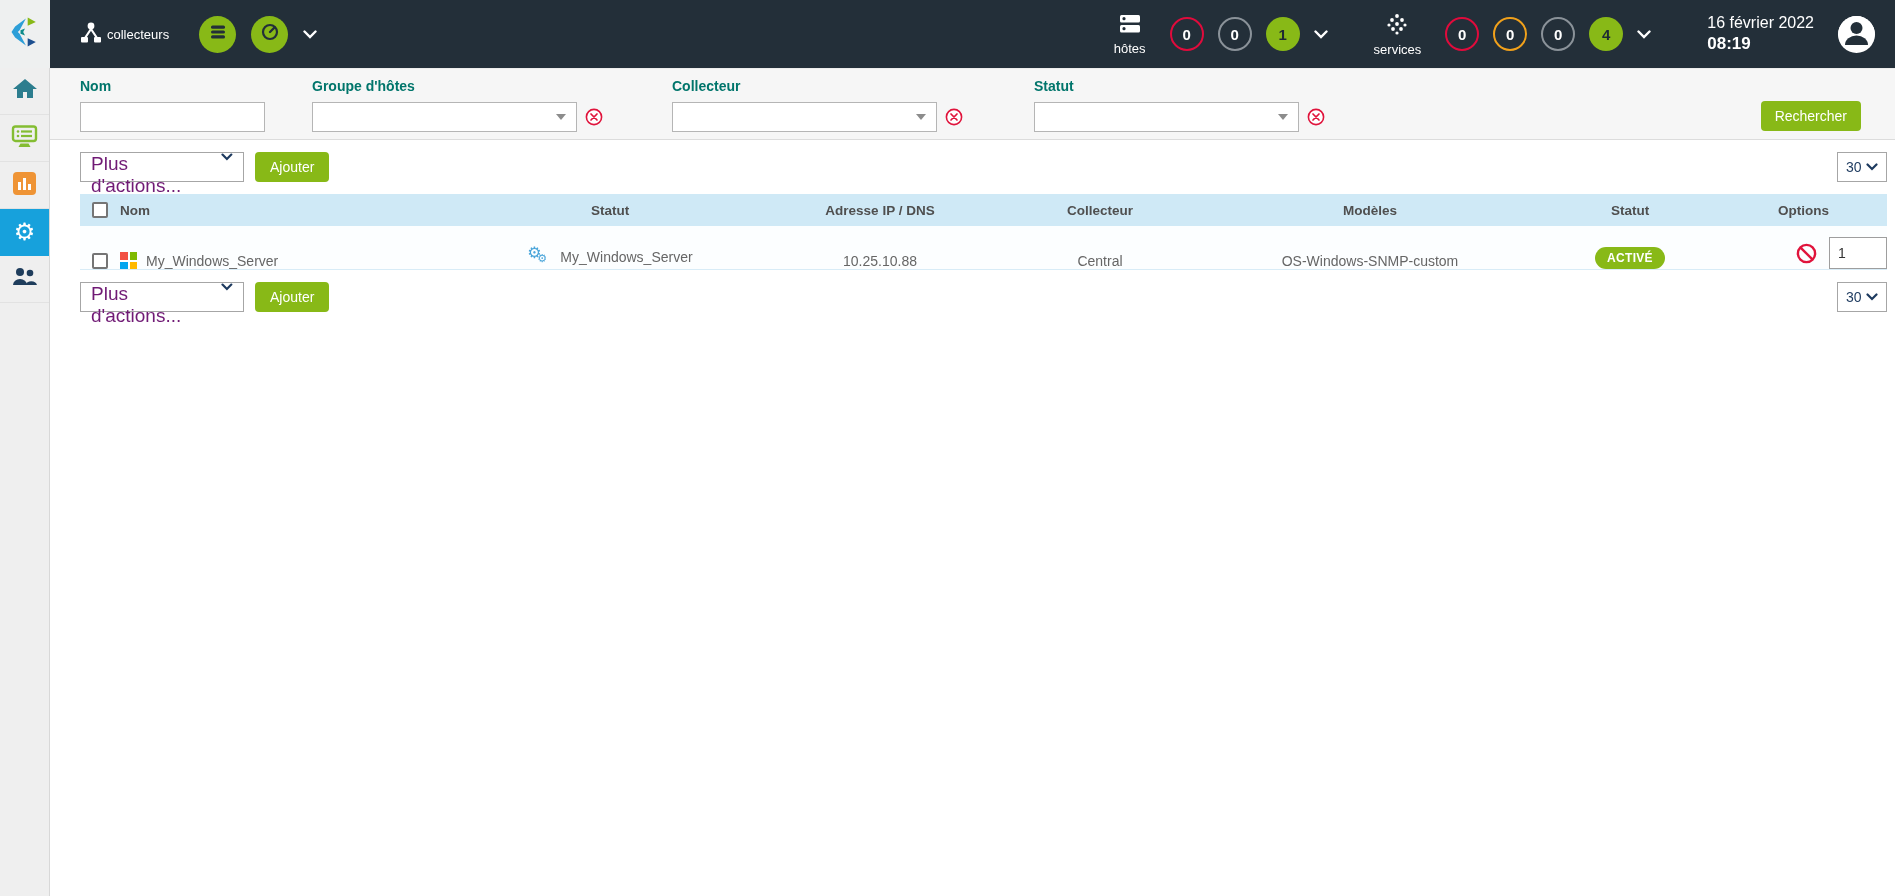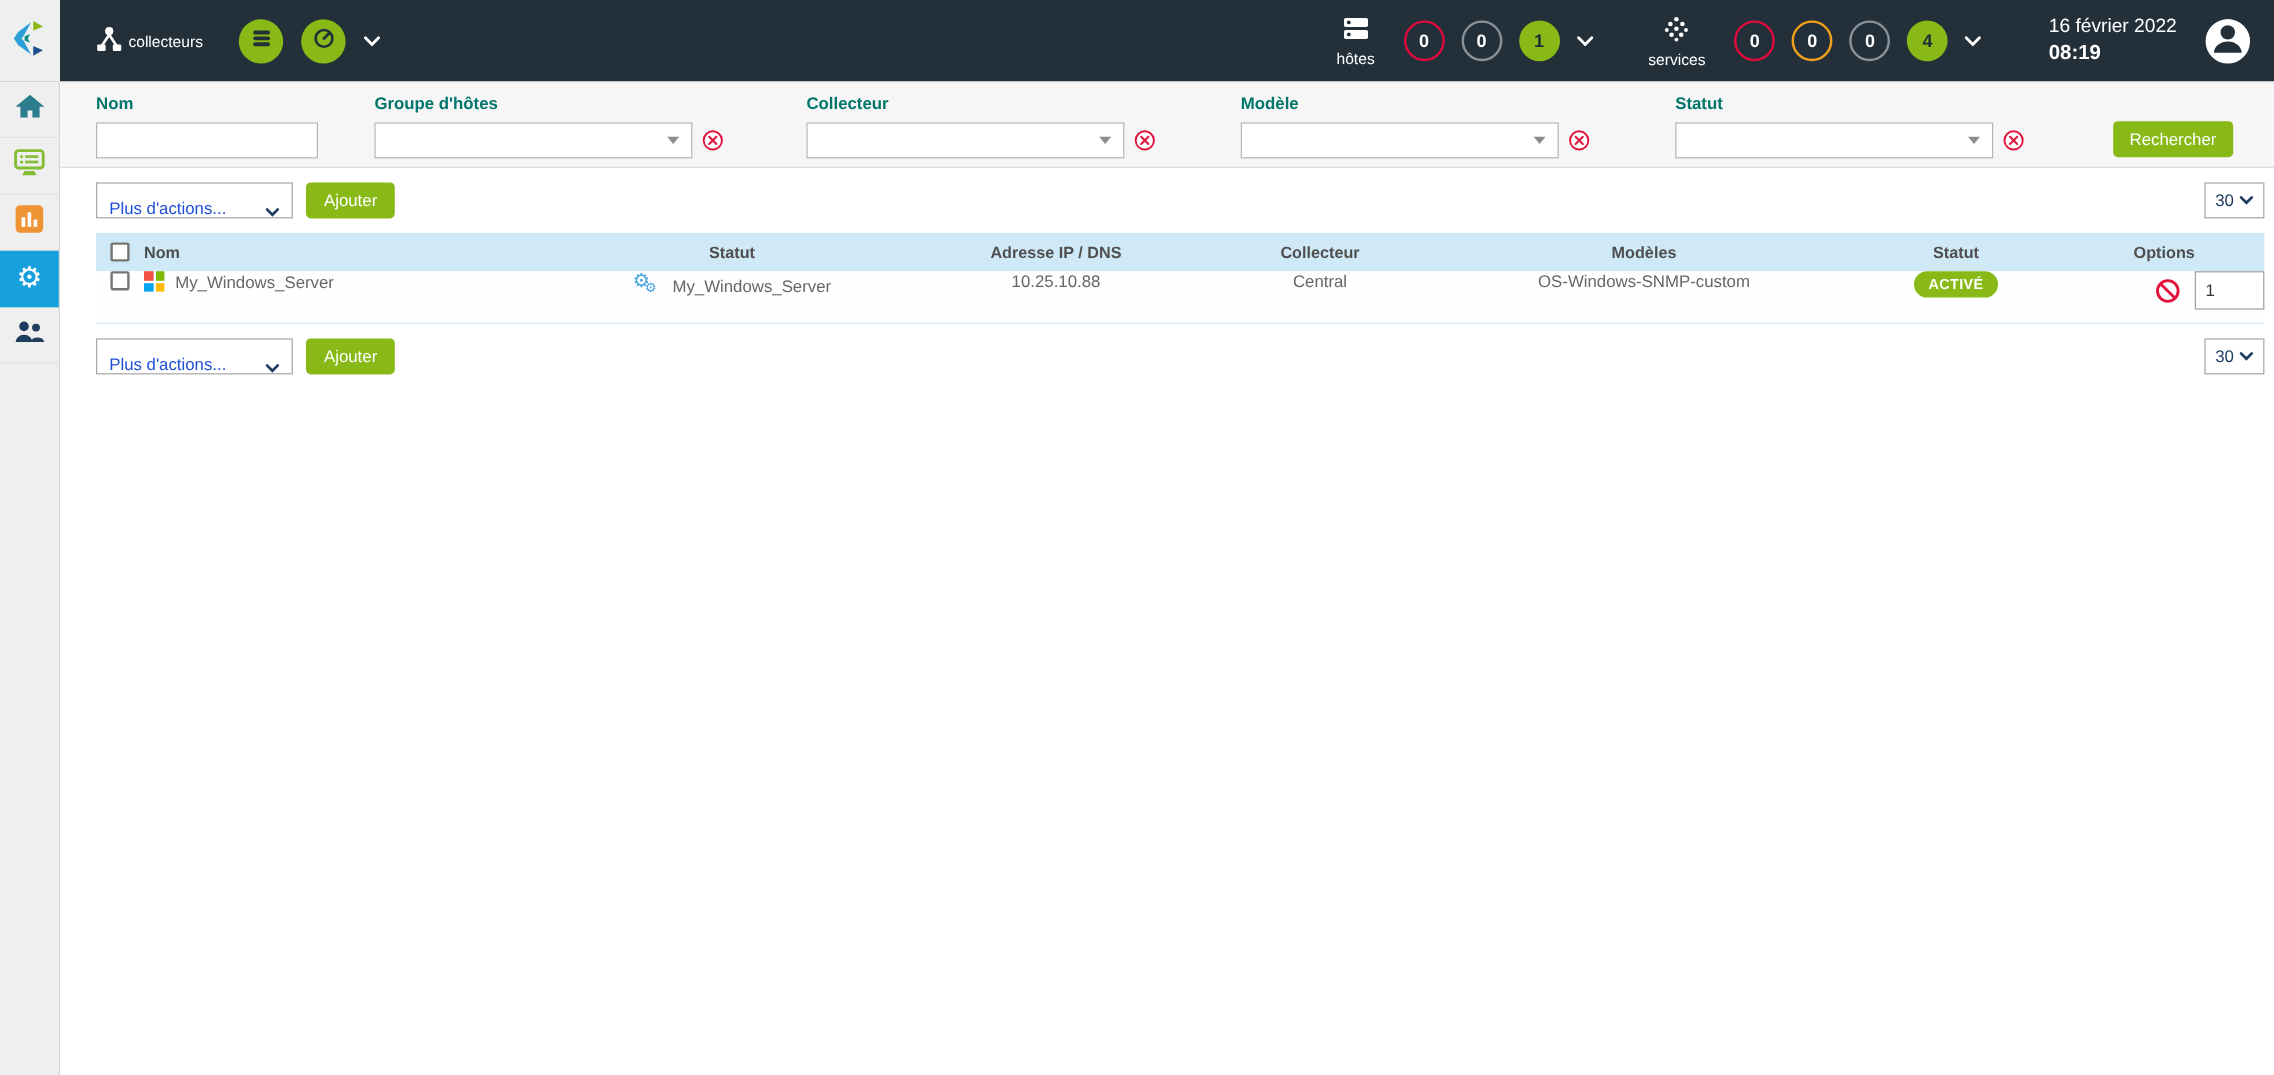--- a/index.html
+++ b/index.html
@@ -45,27 +45,27 @@
   .ctrl-row { display:flex; align-items:center; }
   .txt-input { width:185px; height:30px; border:1px solid #b5b5b5; background:#fff; font-size:13px; padding:0 8px; font-family:inherit; }
   .selectbox { width:265px; height:30px; border:1px solid #b5b5b5; background:#fff; display:flex; align-items:center; justify-content:flex-end; padding-right:10px; cursor:pointer; }
   .tri-down { width:0; height:0; border-left:5px solid transparent; border-right:5px solid transparent; border-top:6px solid #8c8c8c; }
   .clear-btn { margin-left:8px; cursor:pointer; display:flex; background:none; border:none; padding:0; }
   .gap1 { margin-right:47px; } .gap2 { margin-right:69px; } .gap3 { margin-right:71px; }
   .search-btn { margin-left:auto; margin-top:23px; background:#88b917; border:none; border-radius:4px; color:#fff; font-size:14px; height:30px; padding:0 14px; cursor:pointer; font-family:inherit; }
   .filtres-row { text-align:right; padding:3px 34px 0; font-size:12px; color:#9b9b9b; }
   
   .toolbar { display:flex; align-items:center; margin:12px 8px 12px 30px; }
-  .action-select { width:164px; height:30px; border:1px solid #a6a6a6; background:#fff; display:flex; align-items:flex-end; justify-content:space-between; padding:0 10px; font-size:14px; color:#1d4ed8; cursor:pointer; }
+  .action-select { width:164px; height:30px; border:1px solid #a6a6a6; background:#fff; display:flex; align-items:flex-start; justify-content:space-between; padding:0 10px; font-size:19px; color:#701a75; cursor:pointer; }
   .add-btn { margin-left:11px; background:#88b917; border:none; border-radius:4px; color:#fff; font-size:14px; height:30px; padding:0 15px; cursor:pointer; font-family:inherit; }
   .size-select { margin-left:auto; width:50px; height:30px; border:1px solid #a6a6a6; background:#fff; display:flex; align-items:center; justify-content:space-between; padding:0 8px; font-size:14px; color:#1d3a5f; cursor:pointer; }
   
   .table { margin:0 8px 0 30px; }
   .thead { display:flex; align-items:center; height:32px; background:#cfe9f6; font-size:13.5px; font-weight:bold; color:#4f4f4f; }
-  .trow { display:flex; align-items:flex-start; height:44px; background:#fcfeff; border-bottom:1px solid #d8ecf7; font-size:14px; color:#666; }
+  .trow { display:flex; align-items:flex-end; height:44px; background:#fcfeff; border-bottom:1px solid #d8ecf7; font-size:14px; color:#666; }
   .c-check { width:40px; display:flex; justify-content:center; }
   .c-name { width:340px; display:flex; align-items:center; gap:9px; }
   .c-alias { width:300px; display:flex; align-items:center; justify-content:center; gap:9px; }
   .c-ip { width:240px; text-align:center; }
   .c-col { width:200px; text-align:center; }
   .c-mod { width:340px; text-align:center; }
   .c-status { width:180px; display:flex; justify-content:center; }
   .c-opt { width:167px; display:flex; align-items:center; justify-content:flex-end; gap:12px; }
   .checkbox { width:16px; height:16px; border:2px solid #757575; background:#fff; border-radius:2px; display:inline-block; cursor:pointer; }
   .win-logo { width:17px; height:17px; display:grid; grid-template-columns:1fr 1fr; grid-template-rows:1fr 1fr; gap:2px; }
@@ -287,34 +287,20 @@
             <span class="tri-down"></span>
           </div>
         <button class="clear-btn">
           <svg width="18" height="18" viewBox="0 0 18 18">
             <circle cx="9" cy="9" r="7.6" fill="#fff" stroke="#e0143c" stroke-width="1.6"></circle>
             <path d="M6 6 L12 12 M12 6 L6 12" stroke="#e0143c" stroke-width="1.7" stroke-linecap="round"></path>
           </svg>
         </button>
       </div>
     </div>
-    <div class="ffield gap3">
-      <span class="flabel">Modèle</span>
-      <div class="ctrl-row">
-        <div class="selectbox">
-            <span class="tri-down"></span>
-          </div>
-        <button class="clear-btn">
-          <svg width="18" height="18" viewBox="0 0 18 18">
-            <circle cx="9" cy="9" r="7.6" fill="#fff" stroke="#e0143c" stroke-width="1.6"></circle>
-            <path d="M6 6 L12 12 M12 6 L6 12" stroke="#e0143c" stroke-width="1.7" stroke-linecap="round"></path>
-          </svg>
-        </button>
-      </div>
-    </div>
     <div class="ffield">
       <span class="flabel">Statut</span>
       <div class="ctrl-row">
         <div class="selectbox">
             <span class="tri-down"></span>
           </div>
         <button class="clear-btn">
           <svg width="18" height="18" viewBox="0 0 18 18">
             <circle cx="9" cy="9" r="7.6" fill="#fff" stroke="#e0143c" stroke-width="1.6"></circle>
             <path d="M6 6 L12 12 M12 6 L6 12" stroke="#e0143c" stroke-width="1.7" stroke-linecap="round"></path>

